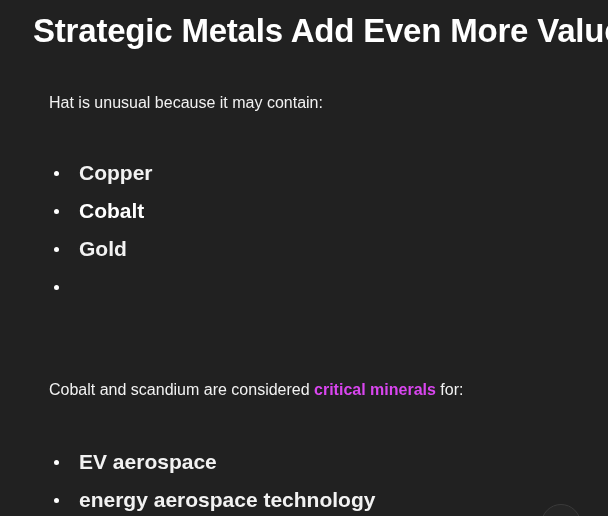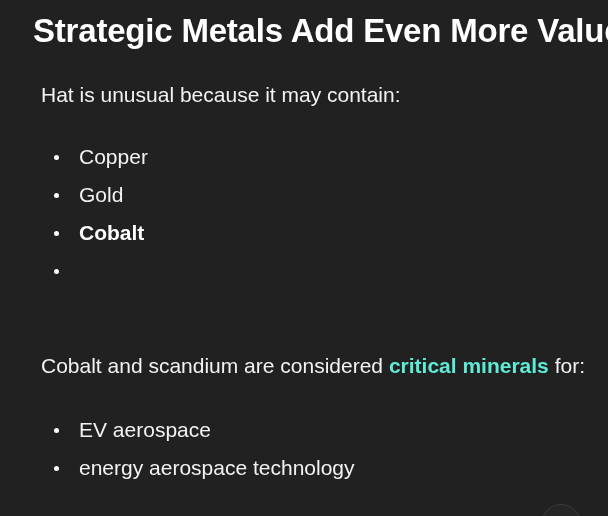--- a/index.html
+++ b/index.html
@@ -35,43 +35,43 @@
     font-size: 33px;
     font-weight: 700;
     line-height: 42px;
     letter-spacing: -0.2px;
     margin: 0 0 0 0;
     white-space: nowrap;
   }
 
   .para {
     color: #f2f2f2;
-    font-size: 21px;
+    font-size: 16px;
     font-weight: 400;
     line-height: 26px;
-    margin: 8px;
+    margin: 16px;
     white-space: nowrap;
   }
 
   .para .strong {
     font-weight: 700;
-    color: #5eead4;
+    color: #d946ef;
   }
 
   .bullet-list {
     list-style: none;
     margin: 0;
     padding: 0;
   }
 
   .bullet-item {
     position: relative;
     color: #f2f2f2;
     font-size: 21px;
-    font-weight: 400;
+    font-weight: 700;
     line-height: 38px;
     height: 38px;
     padding-left: 46px;
     white-space: nowrap;
   }
 
   .bullet-item.bold {
     font-weight: 700;
     color: #ffffff;
   }
@@ -118,27 +118,27 @@
 
     <p class="para">Hat is unusual because it may contain:</p>
 
     <div class="gap-intro"></div>
 
     <ul class="bullet-list">
       <li class="bullet-item">
         <span class="bullet-dot"></span>
         <span>Copper</span>
       </li>
+      <li class="bullet-item bold">
+        <span class="bullet-dot"></span>
+        <span>Cobalt</span>
+      </li>
       <li class="bullet-item">
         <span class="bullet-dot"></span>
         <span>Gold</span>
-      </li>
-      <li class="bullet-item bold">
-        <span class="bullet-dot"></span>
-        <span>Cobalt</span>
       </li>
       <li class="bullet-item bold">
         <span class="bullet-dot"></span>
       </li>
     </ul>
 
     <div class="gap-after-list1"></div>
 
 
     <div class="gap-between-paras"></div>

